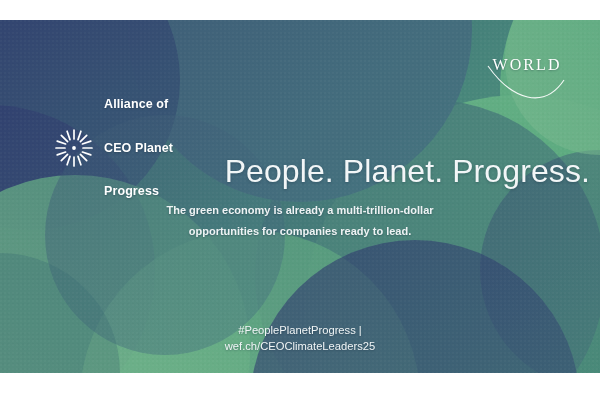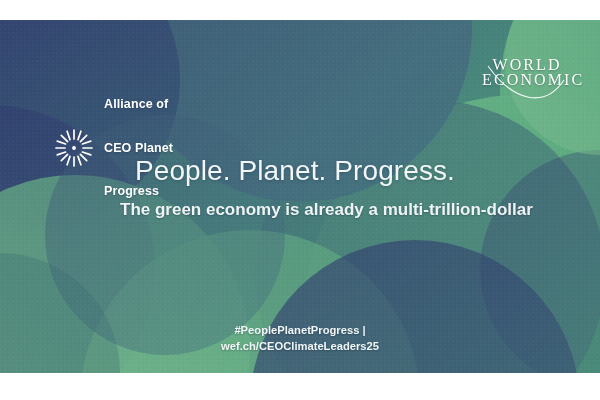--- a/index.html
+++ b/index.html
@@ -113,56 +113,56 @@
     height: 50px;
     pointer-events: none;
   }
 
   
   .headline {
     position: absolute;
     left: 0;
     top: 136px;
     width: 590px;
-    text-align: center;
+    text-align: right;
     color: #f2f6f7;
-    font-size: 28px;
+    font-size: 32px;
     line-height: 30px;
     font-weight: 300;
     letter-spacing: .1px;
     text-shadow: 0 1px 3px rgba(12,28,45,.28);
   }
 
   
   .body-copy {
     position: absolute;
     left: 120px;
     top: 180px;
     width: 360px;
     text-align: center;
     color: #eef3f4;
-    font-size: 17px;
+    font-size: 11px;
     line-height: 20.5px;
     font-weight: 600;
     letter-spacing: 0;
     text-shadow: 0 1px 2px rgba(12,28,45,.30);
   }
   .body-copy span { display: block; white-space: nowrap; }
 
   
   .footer-block {
     position: absolute;
     left: 0;
     top: 302px;
     width: 600px;
     text-align: center;
     color: #f0f5f6;
     font-size: 11.2px;
     line-height: 16px;
-    font-weight: 700;
+    font-weight: 400;
     text-shadow: 0 1px 2px rgba(12,28,45,.30);
   }
   .footer-block span { display: block; }
 </style>
 </head>
 <body>
 
 <div class="slide-frame">
 
   <div class="artboard">
@@ -265,27 +265,27 @@
           <span>CEO Planet</span>
           <span>Progress</span>
         </div>
       </div>
 
       <div class="wef-logo">
         <svg class="wef-swoosh" viewBox="0 0 82 50">
           <path d="M2 6 C 26 40, 58 50, 78 20" fill="none" stroke="#ffffff" stroke-width="1.1" opacity="0.92"></path>
         </svg>
         <div class="wef-line">WORLD</div>
-        <div class="wef-line">ECONOMIC</div>
       </div>
 
       <div class="headline">People. Planet. Progress.</div>
 
       <div class="body-copy">
         <span>The green economy is already a multi-trillion-dollar</span>
+        <span>opportunities for companies ready to lead.</span>
       </div>
 
       <div class="footer-block">
         <span>#PeoplePlanetProgress |</span>
         <span>wef.ch/CEOClimateLeaders25</span>
       </div>
 
     </div>
   </div>
 </div>

